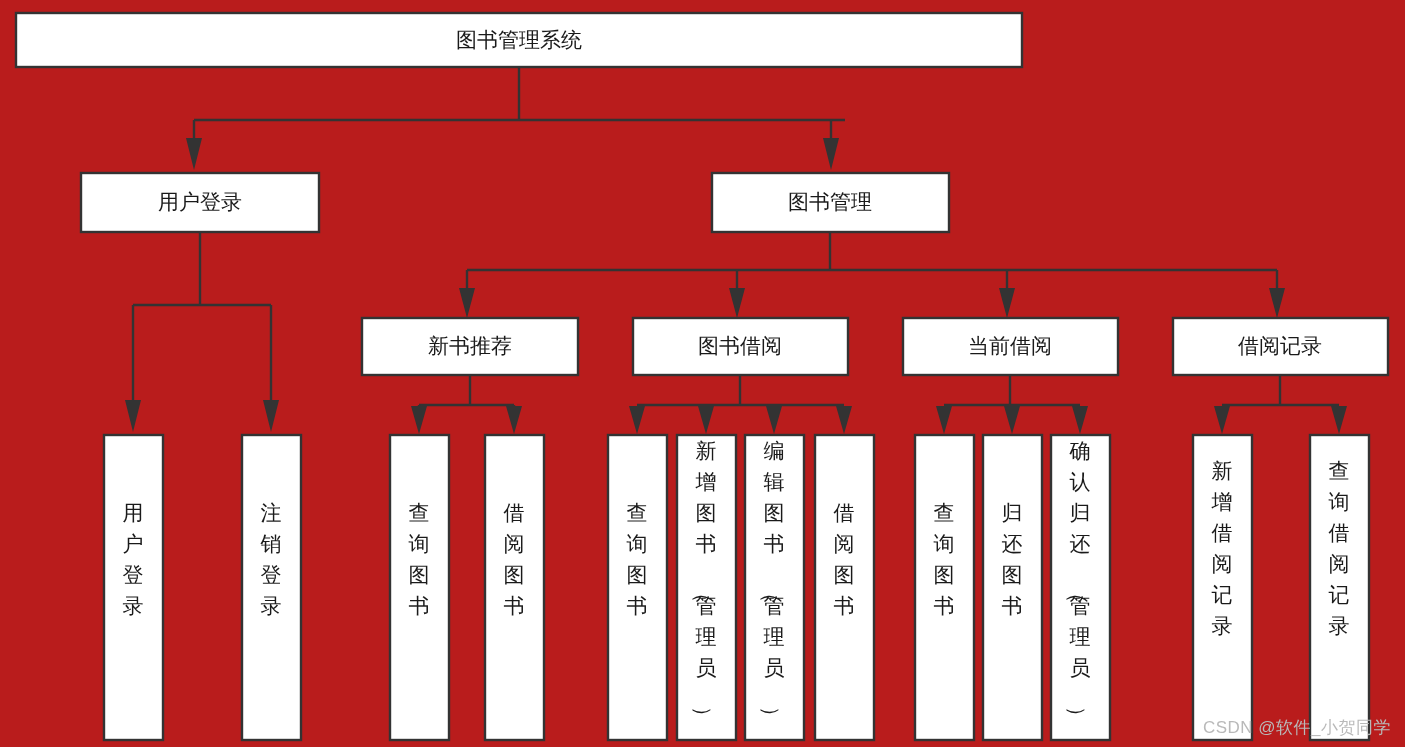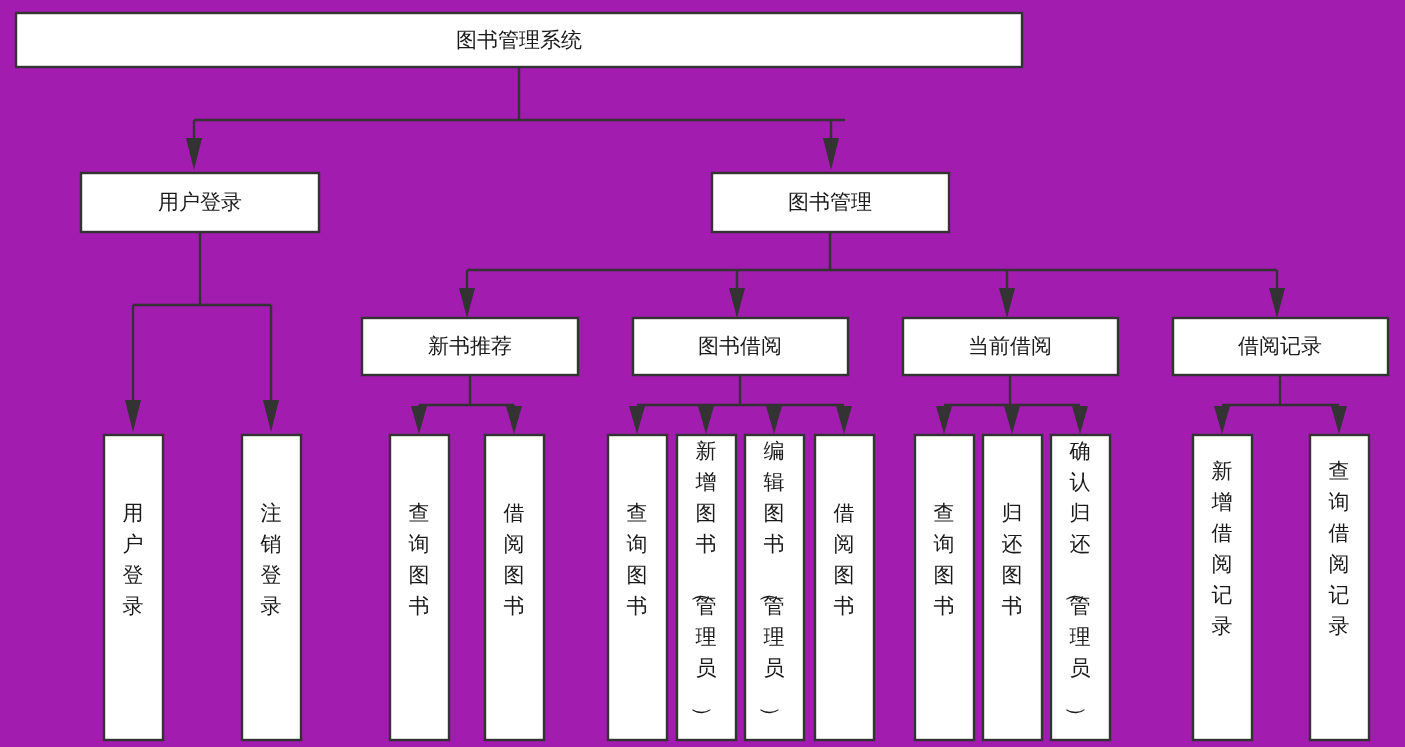--- a/index.html
+++ b/index.html
@@ -11,21 +11,21 @@
     width: 1405px;
     height: 747px;
     font-family: "Liberation Sans", "DejaVu Sans", sans-serif;
     overflow: hidden;
     position: relative;
   }
   #diagram-root {
     position: relative;
     width: 1405px;
     height: 747px;
-    background: #a21caf;
+    background: #b91c1c;
   }
   svg#flowchart {
     position: absolute;
     top: 0;
     left: 0;
     width: 1405px;
     height: 747px;
     display: block;
   }
   .node-box {
@@ -222,13 +222,14 @@
       <rect class="node-box" x="1193" y="435" width="59" height="305"></rect>
       <text class="node-label-v" x="1222" y="478"><tspan x="1222" y="478">新</tspan><tspan x="1222" y="509">增</tspan><tspan x="1222" y="540">借</tspan><tspan x="1222" y="571">阅</tspan><tspan x="1222" y="602">记</tspan><tspan x="1222" y="633">录</tspan></text>
     </g>
     <g>
       <rect class="node-box" x="1310" y="435" width="59" height="305"></rect>
       <text class="node-label-v" x="1339" y="478"><tspan x="1339" y="478">查</tspan><tspan x="1339" y="509">询</tspan><tspan x="1339" y="540">借</tspan><tspan x="1339" y="571">阅</tspan><tspan x="1339" y="602">记</tspan><tspan x="1339" y="633">录</tspan></text>
     </g>
 
   </svg>
 
+  <div class="watermark">CSDN @软件_小贺同学</div>
 </div>
 
 </body></html>

